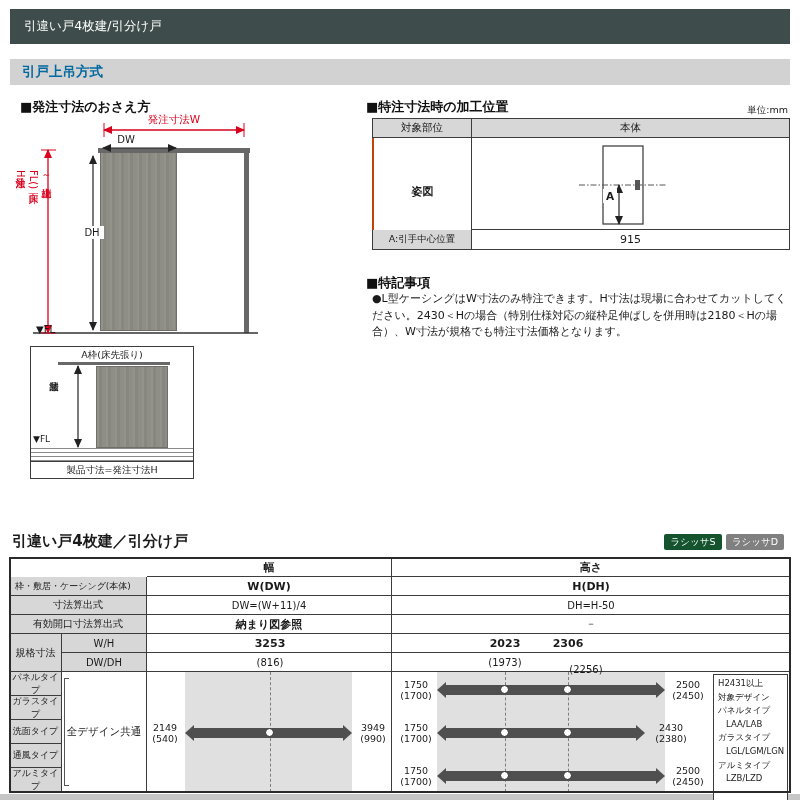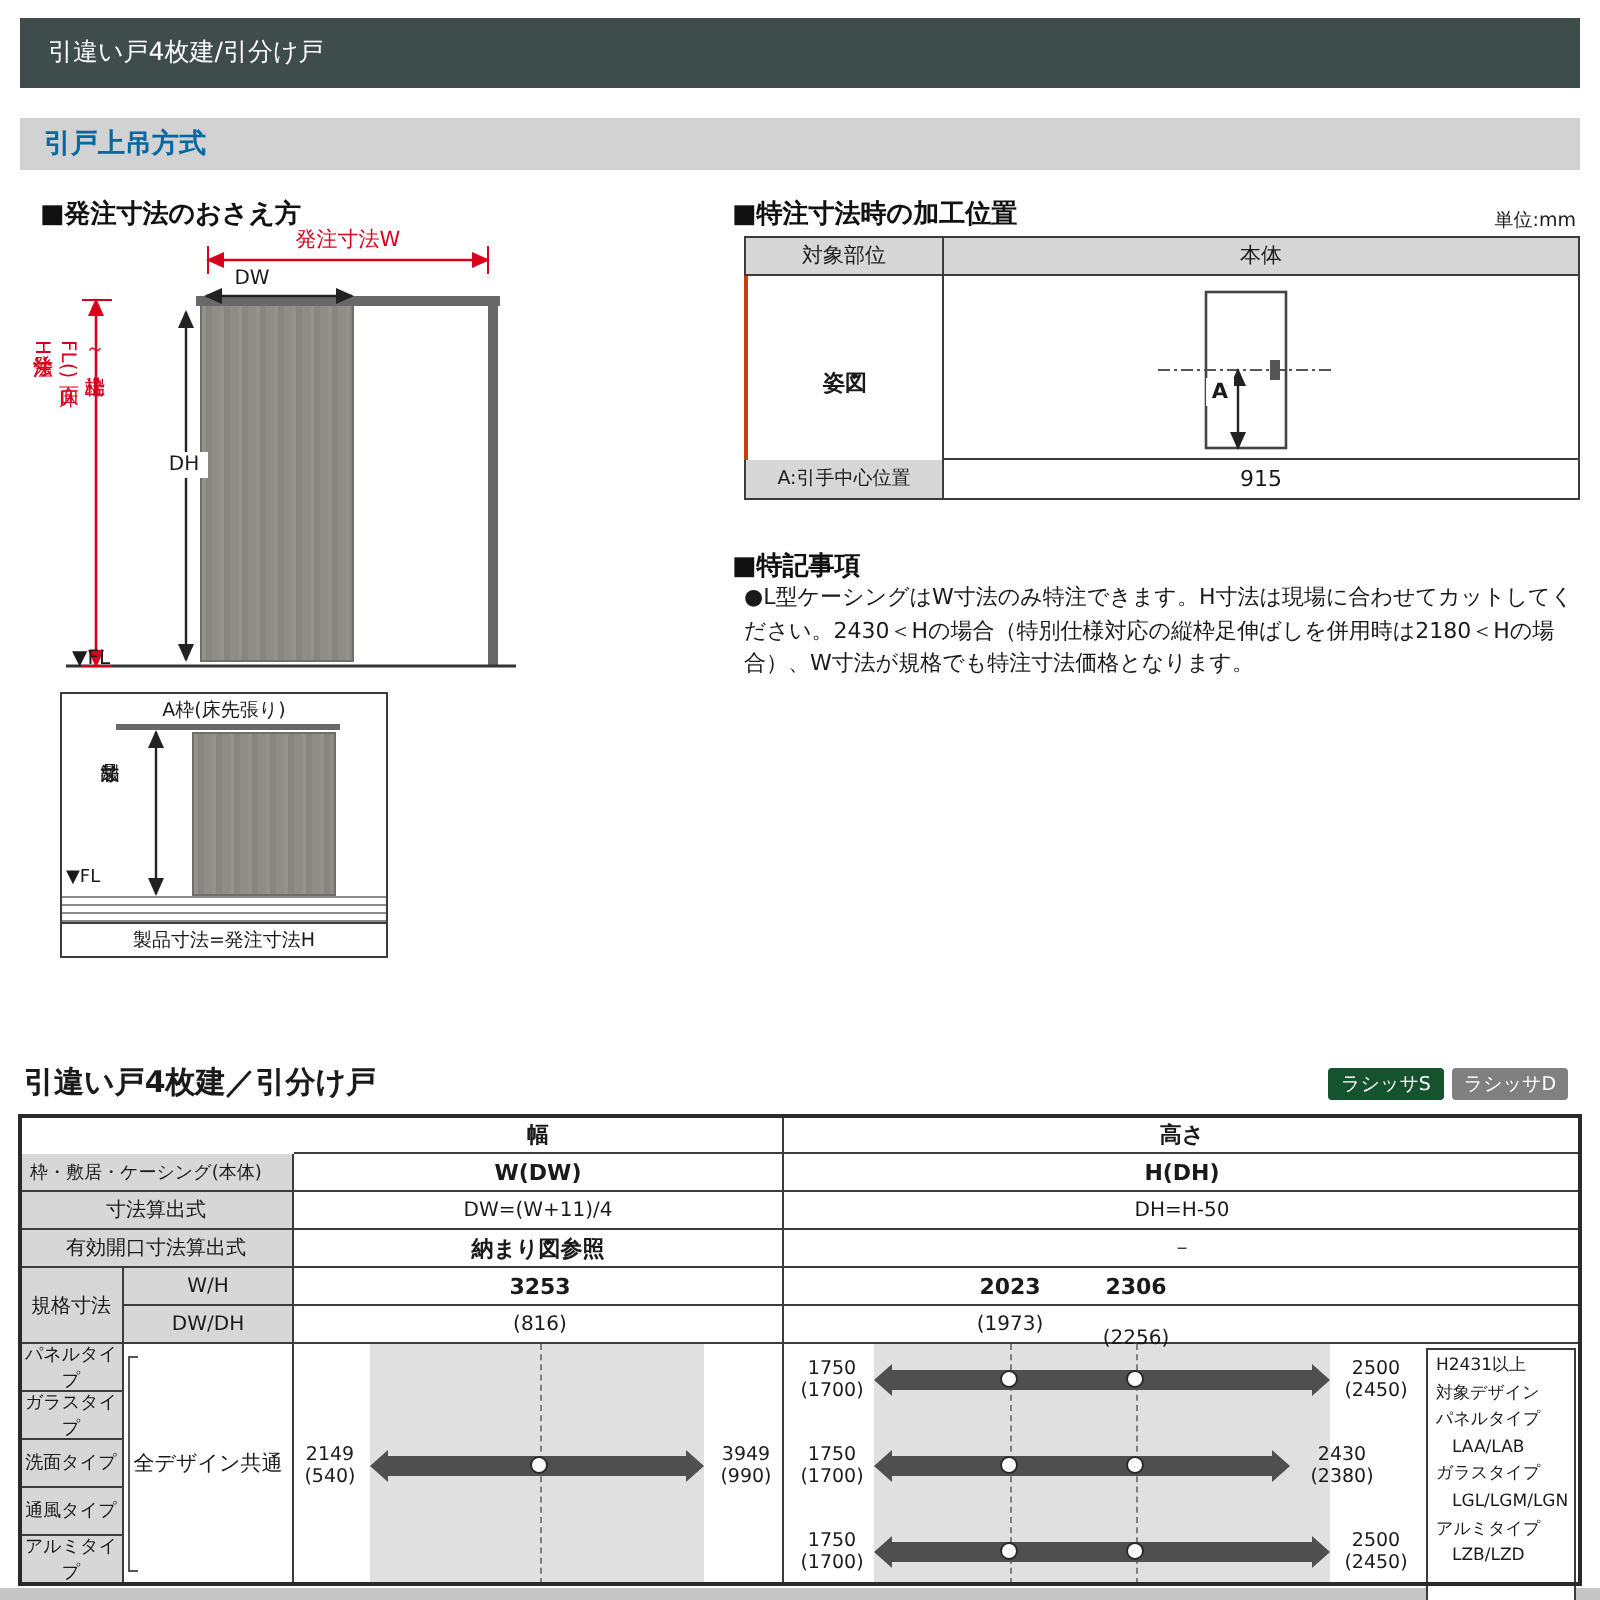--- a/index.html
+++ b/index.html
@@ -153,21 +153,21 @@
   <div class="c gray" style="left:62px;top:653px;width:85px;height:19px;">DW/DH</div>
   <div class="c" style="left:147px;top:634px;width:245px;height:19px;"></div>
   <div class="c" style="left:147px;top:653px;width:245px;height:19px;"></div>
   <div class="c noR" style="left:392px;top:634px;width:398px;height:19px;"></div>
   <div class="c noR" style="left:392px;top:653px;width:398px;height:19px;"></div>
   <div class="num bold" style="left:243px;top:635px;width:54px;height:17px;">3253</div>
   <div class="num" style="left:243px;top:654px;width:54px;height:17px;">(816)</div>
   <div class="num bold" style="left:478px;top:635px;width:54px;height:17px;">2023</div>
   <div class="num bold" style="left:541px;top:635px;width:54px;height:17px;">2306</div>
   <div class="num" style="left:478px;top:654px;width:54px;height:17px;">(1973)</div>
-  <div class="num" style="left:541px;top:654px;width:54px;height:30px;">(2256)</div>
+  <div class="num" style="left:559px;top:654px;width:54px;height:30px;">(2256)</div>
 
   <div class="c gray f9" style="left:10px;top:672px;width:52px;height:24px;">パネルタイプ</div>
   <div class="c gray f9" style="left:10px;top:696px;width:52px;height:24px;">ガラスタイプ</div>
   <div class="c gray f9" style="left:10px;top:720px;width:52px;height:24px;">洗面タイプ</div>
   <div class="c gray f9" style="left:10px;top:744px;width:52px;height:24px;">通風タイプ</div>
   <div class="c gray f9" style="left:10px;top:768px;width:52px;height:24px;">アルミタイプ</div>
   <div class="c noB" style="left:62px;top:672px;width:85px;height:120px;font-size:10.5px;">全デザイン共通</div>
   <div class="bracket" style="left:64px;top:678px;width:5px;height:108px;"></div>
   <div class="c noB" style="left:147px;top:672px;width:245px;height:120px;"></div>
   <div class="c noB noR" style="left:392px;top:672px;width:398px;height:120px;"></div>

